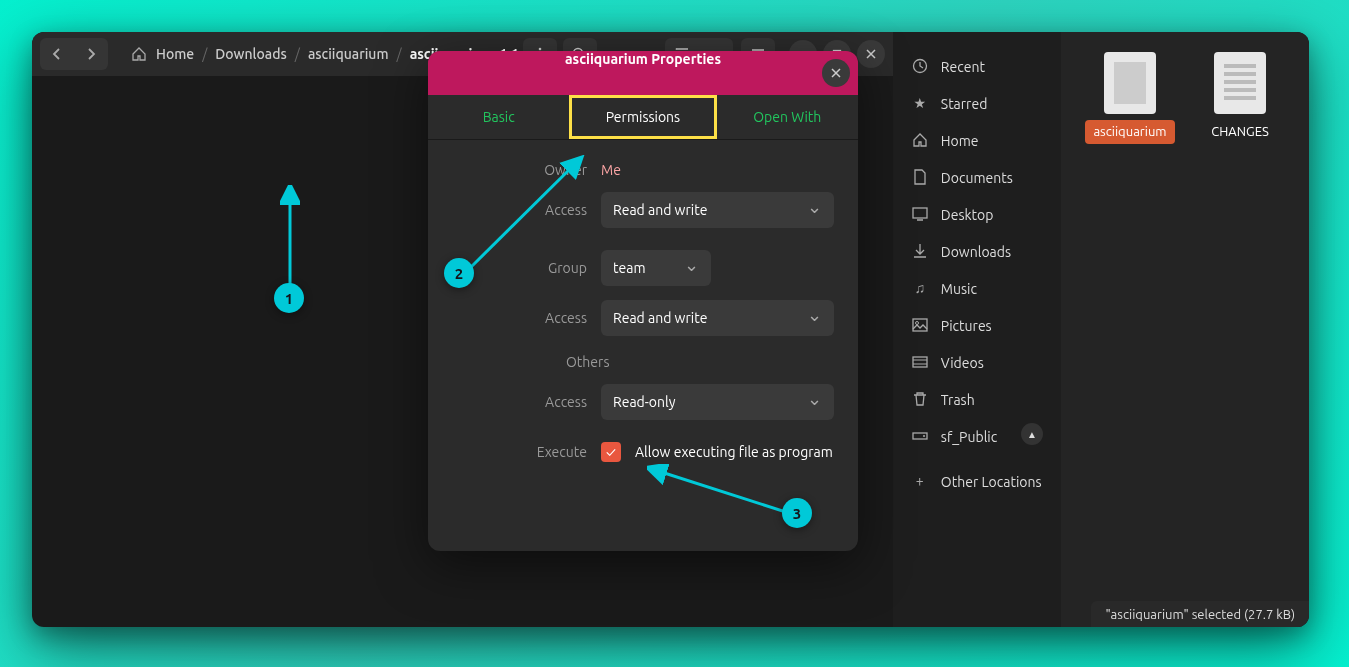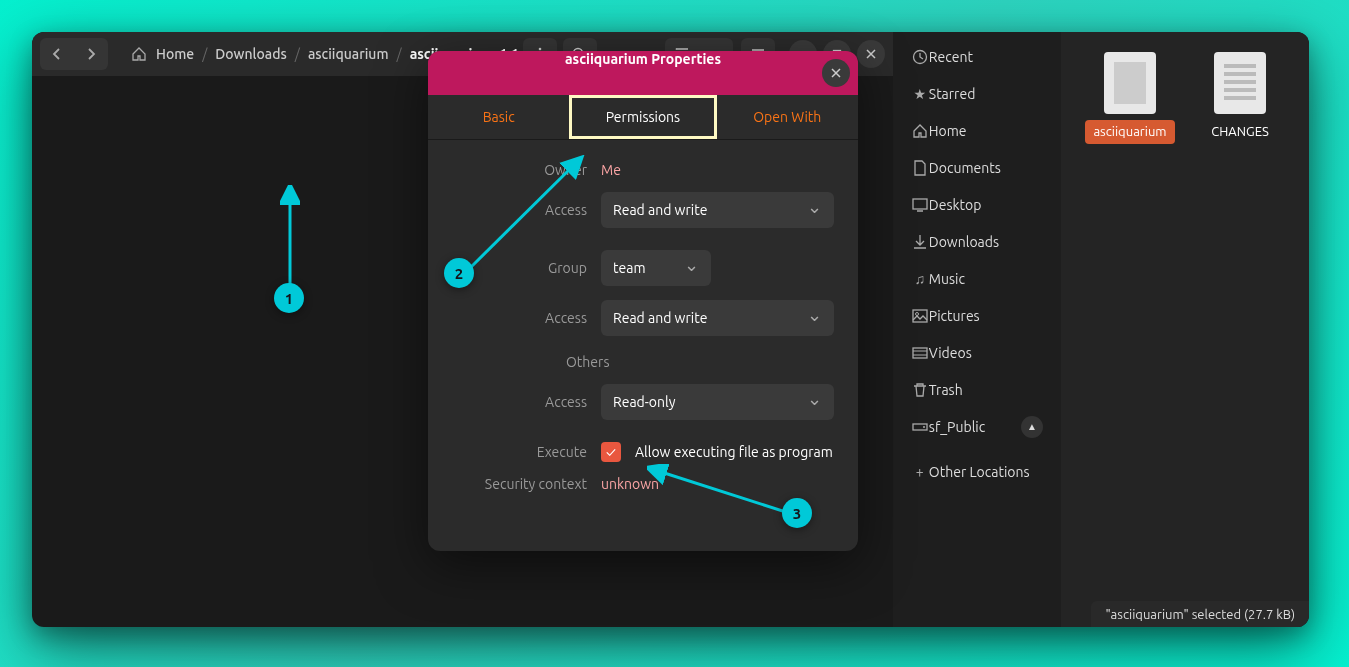--- a/index.html
+++ b/index.html
@@ -16,38 +16,38 @@
 .breadcrumb .seg.current { color: #fff; font-weight: 700; }
 .titlebar-right { display: flex; align-items: center; gap: 0px; }
 .icon-btn { width: 36px; height: 32px; background: transparent; border: none; color: #ccc; display: flex; align-items: center; justify-content: center; cursor: pointer; border-radius: 6px; }
 .view-group { display: flex; background: #353535; border-radius: 6px; margin-right: 8px; }
 .view-group .icon-btn { width: 34px; border-radius: 0; }
 .view-group .icon-btn:first-child { border-radius: 6px 0 0 6px; }
 .view-group .icon-btn:last-child { border-radius: 0 6px 6px 0; }
 .win-btn { width: 28px; height: 28px; border-radius: 50%; background: #3a3a3a; border: none; color: #ccc; display: flex; align-items: center; justify-content: center; cursor: pointer; margin-left: 6px; }
 .body { flex: 1; display: flex; overflow: hidden; position: relative; }
 .sidebar { width: 216px; background: #1e1e1e; padding: 6px 0; display: flex; flex-direction: column; }
-.sidebar-item { height: 37px; display: flex; align-items: center; padding: 0 18px; color: #ddd; font-size: 14px; cursor: pointer; }
+.sidebar-item { height: 37px; display: flex; align-items: flex-end; padding: 0 18px; gap: 12px; color: #ddd; font-size: 14px; cursor: pointer; }
 .sidebar-icon { width: 18px; height: 18px; display: flex; align-items: center; justify-content: center; color: #aaa; flex-shrink: 0; }
 .eject { margin-left: auto; width: 22px; height: 22px; border-radius: 50%; background: #333; display:flex; align-items:center; justify-content:center; font-size:10px; }
 .content { flex: 1; background: #242424; position: relative; }
 .files { display: flex; gap: 20px; padding: 20px 24px; }
 .file-item { display: flex; flex-direction: column; align-items: center; gap: 6px; width: 90px; cursor: pointer; }
 .file-icon { width: 52px; height: 62px; background: #e8e8e8; border-radius: 4px; position: relative; }
 .file-icon.script::after { content:""; position:absolute; top:10px; left:10px; right:10px; bottom:10px; background: #ccc; }
 .file-icon.text::after { content:""; position:absolute; top:12px; left:10px; right:10px; height:4px; background:#bbb; box-shadow: 0 8px 0 #bbb, 0 16px 0 #bbb, 0 24px 0 #bbb, 0 32px 0 #bbb; }
 .file-label { font-size: 13px; text-align: center; color: #fff; padding: 4px 8px; border-radius: 4px; line-height: 1.2; }
 .file-label.selected { background: #d65a31; }
 .dialog { position: absolute; top: 51px; left: 428px; width: 430px; height: 500px; background: #2b2b2b; border-radius: 12px; box-shadow: 0 14px 50px rgba(0,0,0,0.5); display: flex; flex-direction: column; overflow: hidden; }
 .dialog-header { height: 44px; background: #be185d; display: flex; align-items: flex-start; justify-content: center; position: relative; }
 .dialog-title { color: #fff; font-size: 14px; font-weight: 700; }
 .dialog-close { position: absolute; right: 8px; top: 8px; width: 28px; height: 28px; border-radius: 50%; background: #3a3a3a; border: none; color: #ccc; cursor: pointer; display:flex;align-items:center;justify-content:center; }
 .tabs { display: flex; background: #2b2b2b; border-bottom: 1px solid #1a1a1a; }
-.tab { flex: 1; height: 44px; display: flex; align-items: center; justify-content: center; color: #f97316; font-size: 14px; cursor: pointer; }
-.tab.active { border: 3px solid #fef9c3; color: #fff; }
+.tab { flex: 1; height: 44px; display: flex; align-items: center; justify-content: center; color: #22c55e; font-size: 14px; cursor: pointer; }
+.tab.active { border: 3px solid #fde047; color: #fff; }
 .dialog-body { flex: 1; padding: 22px 24px; display: flex; flex-direction: column; gap: 14px; }
 .form-row { display: flex; align-items: center; gap: 14px; }
 .form-label { width: 135px; text-align: right; color: #999; font-size: 14px; }
 .form-value { flex: 1; color: #fca5a5; font-size: 14px; }
 .select { flex: 1; background: #3a3a3a; border-radius: 6px; height: 36px; display: flex; align-items: center; padding: 0 12px; color: #fff; font-size: 14px; position: relative; cursor: pointer; }
 .select.narrow { flex: 0 0 110px; }
 .select::after { content: "⌄"; position: absolute; right: 12px; color: #aaa; font-size: 18px; top: 4px; }
 .section-header { color: #999; font-size: 14px; margin-left: 114px; margin-top: 4px; }
 .checkbox-row { display: flex; align-items: center; gap: 14px; }
 .checkbox { width: 20px; height: 20px; background: #e9573f; border-radius: 4px; display: flex; align-items: center; justify-content: center; color: #fff; font-size: 14px; }
@@ -300,24 +300,20 @@
           <span>Read-only</span>
         </div>
     </div>
     <div class="form-row" style="margin-top:8px;">
       <div class="form-label">Execute</div>
       <div class="checkbox-row" style="flex:1;">
         <div class="checkbox">✓</div>
         <span style="color:#fff;font-size:14px;">Allow executing file as program</span>
       </div>
     </div>
-    <div class="form-row">
-      <div class="form-label">Security context</div>
-      <div class="form-value">unknown</div>
-    </div>
   </div>
 </div>
 
 <svg class="arrow-svg" style="top:185px; left:280px;" width="20" height="100">
     <defs>
       <marker id="ah1" markerWidth="8" markerHeight="8" refX="4" refY="4" orient="auto">
         <path d="M0 0L8 4L0 8z" fill="#00c9d8"></path>
       </marker>
     </defs>
     <line x1="10" y1="100" x2="10" y2="8" stroke="#00c9d8" stroke-width="3" marker-end="url(#ah1)"></line>

